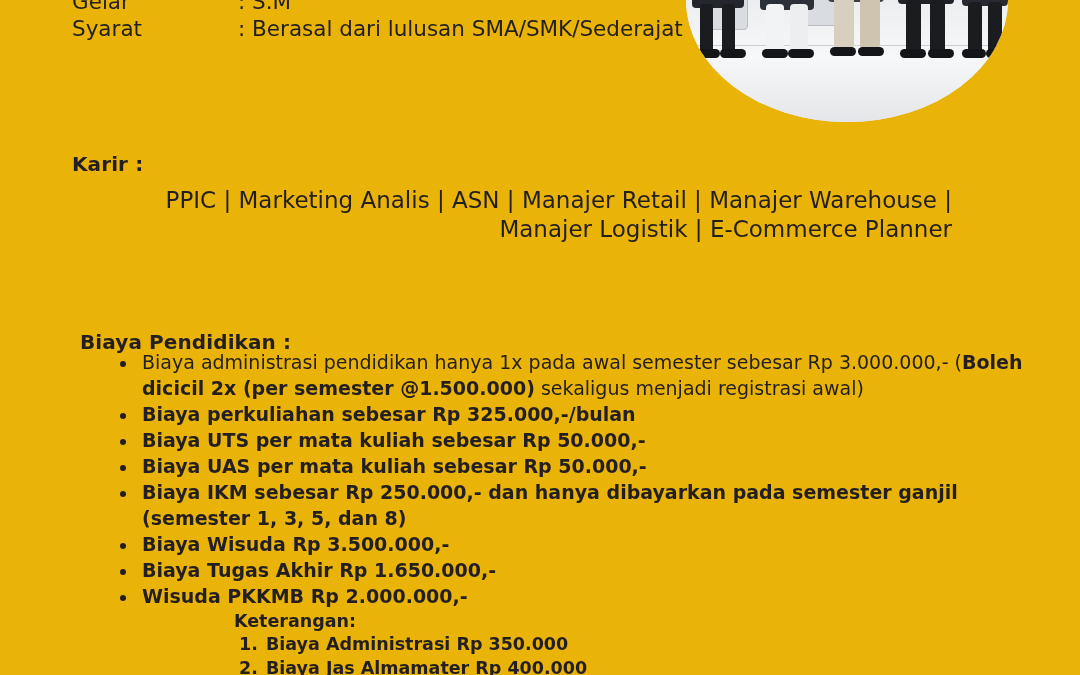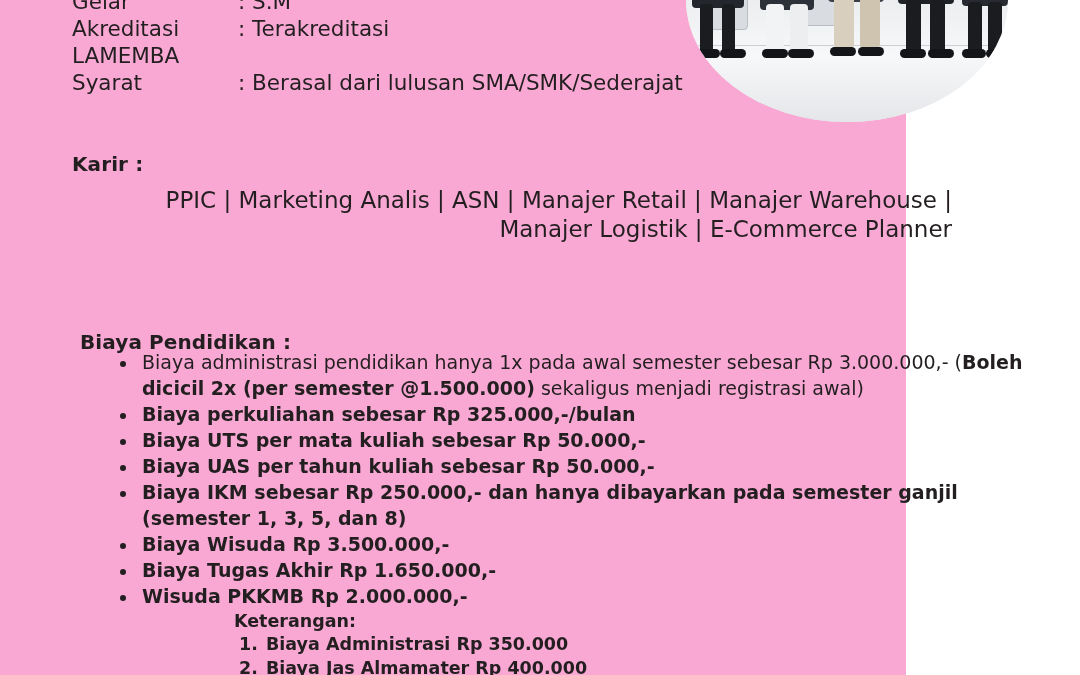--- a/index.html
+++ b/index.html
@@ -9,23 +9,23 @@
   }
   body {
     width: 1080px;
     height: 675px;
     overflow: hidden;
     font-family: "DejaVu Sans", sans-serif;
     color: #231f20;
   }
   .page {
     position: relative;
-    width: 906px;
+    width: 1080px;
     height: 675px;
-    background: #f9a8d4;
+    background: #eab308;
   }
 
   
   .spec-table {
     position: absolute;
     left: 72px;
     top: -12px;
     width: 620px;
   }
   .spec-row {
@@ -166,24 +166,20 @@
 <body>
 
 <div class="page">
 
   <div class="spec-table">
     <div class="spec-row">
       <div class="spec-label">Gelar</div>
       <div class="spec-value">: S.M</div>
     </div>
     <div class="spec-row">
-      <div class="spec-label">Akreditasi LAMEMBA</div>
-      <div class="spec-value">: Terakreditasi</div>
-    </div>
-    <div class="spec-row">
     </div>
     <div class="spec-row">
       <div class="spec-label">Syarat</div>
       <div class="spec-value">: Berasal dari lulusan SMA/SMK/Sederajat</div>
     </div>
   </div>
 
   <div class="photo-circle">
     <div class="wall"></div>
     <div class="floor"></div>
@@ -236,21 +232,21 @@
   <div class="karir-body">PPIC | Marketing Analis | ASN | Manajer Retail | Manajer Warehouse | Manajer Logistik | E-Commerce Planner</div>
 
   <div class="heading" id="biaya-heading">Biaya Pendidikan :</div>
 
   <ul class="bullets">
     <li>
       <span class="reg">Biaya administrasi pendidikan hanya 1x pada awal semester sebesar Rp 3.000.000,- (</span><span>Boleh dicicil 2x (per semester @1.500.000)</span><span class="reg"> sekaligus menjadi registrasi awal)</span>
     </li>
     <li>Biaya perkuliahan sebesar Rp 325.000,-/bulan</li>
     <li>Biaya UTS per mata kuliah sebesar Rp 50.000,-</li>
-    <li>Biaya UAS per tahun kuliah sebesar Rp 50.000,-</li>
+    <li>Biaya UAS per mata kuliah sebesar Rp 50.000,-</li>
     <li>Biaya IKM sebesar Rp 250.000,- dan hanya dibayarkan pada semester ganjil (semester 1, 3, 5, dan 8)</li>
     <li>Biaya Wisuda Rp 3.500.000,-</li>
     <li>Biaya Tugas Akhir Rp 1.650.000,-</li>
     <li>Wisuda PKKMB Rp 2.000.000,-</li>
   </ul>
 
   <div class="keterangan">
     <div class="ket-title">Keterangan:</div>
     <ol class="ket-list">
       <li>Biaya Administrasi Rp 350.000</li>

